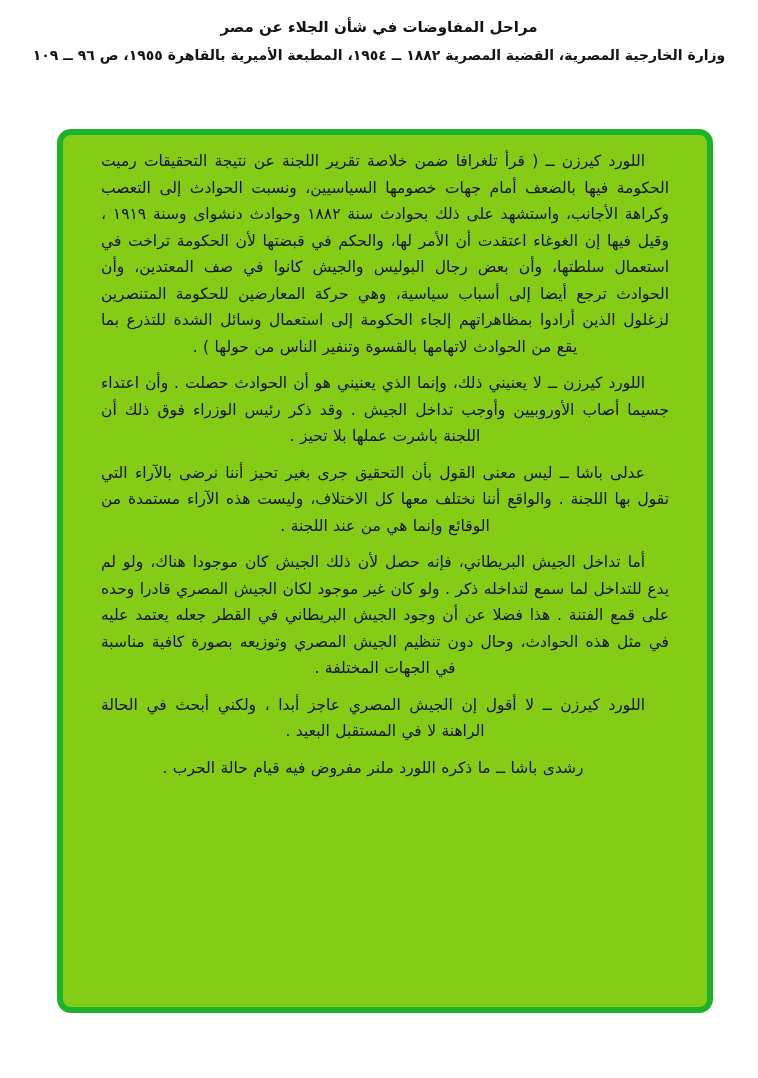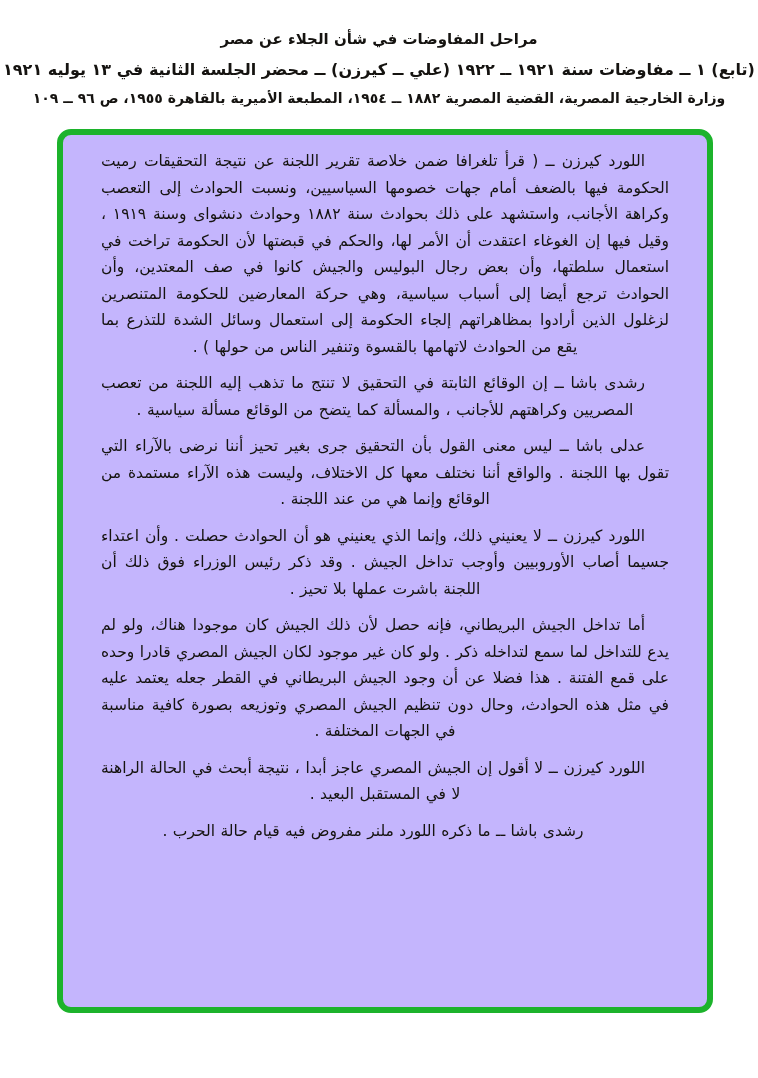--- a/index.html
+++ b/index.html
@@ -11,21 +11,21 @@
     width: 758px;
     height: 1078px;
     position: relative;
     font-family: "DejaVu Sans", sans-serif;
     color: #151310;
     overflow: hidden;
   }
   .header {
     direction: rtl;
     text-align: center;
-    padding-top: 30px;
+    padding-top: 18px;
   }
   .doc-title {
     font-size: 15px;
     font-weight: bold;
     letter-spacing: 0.3px;
   }
   .doc-subtitle {
     font-size: 16px;
     font-weight: bold;
     margin-top: 12px;
@@ -40,43 +40,41 @@
     left: 57px;
     top: 129px;
     width: 656px;
     height: 884px;
     box-sizing: border-box;
     border: 6px solid #1cb32b;
     border-radius: 14px;
     padding: 13px 38px 0 38px;
     direction: rtl;
     overflow: hidden;
-    background: #c4b5fd;
+    background: #84cc16;
   }
   .scan-frame p {
     margin: 0 0 10px 0;
     font-size: 15.5px;
     line-height: 26.5px;
     text-align: justify;
     text-align-last: center;
     text-indent: 24px;
     word-spacing: 0.5px;
     color: #15130f;
   }
 </style>
 </head>
 <body>
 
 <div class="header">
   <div class="doc-title">مراحل المفاوضات في شأن الجلاء عن مصر</div>
-  <div class="doc-subtitle">(تابع) ١ ــ مفاوضات سنة ١٩٢١ ــ ١٩٢٢ (علي ــ كيرزن) ــ محضر الجلسة الثانية في ١٣ يوليه ١٩٢١</div>
   <div class="doc-source">وزارة الخارجية المصرية، القضية المصرية ١٨٨٢ ــ ١٩٥٤، المطبعة الأميرية بالقاهرة ١٩٥٥، ص ٩٦ ــ ١٠٩</div>
 </div>
 
 <div class="scan-frame">
   <p>اللورد كيرزن ــ ( قرأ تلغرافا ضمن خلاصة تقرير اللجنة عن نتيجة التحقيقات رميت الحكومة فيها بالضعف أمام جهات خصومها السياسيين، ونسبت الحوادث إلى التعصب وكراهة الأجانب، واستشهد على ذلك بحوادث سنة ١٨٨٢ وحوادث دنشواى وسنة ١٩١٩ ، وقيل فيها إن الغوغاء اعتقدت أن الأمر لها، والحكم في قبضتها لأن الحكومة تراخت في استعمال سلطتها، وأن بعض رجال البوليس والجيش كانوا في صف المعتدين، وأن الحوادث ترجع أيضا إلى أسباب سياسية، وهي حركة المعارضين للحكومة المتنصرين لزغلول الذين أرادوا بمظاهراتهم إلجاء الحكومة إلى استعمال وسائل الشدة للتذرع بما يقع من الحوادث لاتهامها بالقسوة وتنفير الناس من حولها ) .</p>
-  <p>رشدى باشا ــ إن الوقائع الثابتة في التحقيق لا تنتج ما تذهب إليه اللجنة من تعصب المصريين وكراهتهم للأجانب ، والمسألة كما يتضح من الوقائع مسألة سياسية .</p>
+  <p>اللورد كيرزن ــ لا يعنيني ذلك، وإنما الذي يعنيني هو أن الحوادث حصلت . وأن اعتداء جسيما أصاب الأوروبيين وأوجب تداخل الجيش . وقد ذكر رئيس الوزراء فوق ذلك أن اللجنة باشرت عملها بلا تحيز .</p>
   <p>عدلى باشا ــ ليس معنى القول بأن التحقيق جرى بغير تحيز أننا نرضى بالآراء التي تقول بها اللجنة . والواقع أننا نختلف معها كل الاختلاف، وليست هذه الآراء مستمدة من الوقائع وإنما هي من عند اللجنة .</p>
-  <p>اللورد كيرزن ــ لا يعنيني ذلك، وإنما الذي يعنيني هو أن الحوادث حصلت . وأن اعتداء جسيما أصاب الأوروبيين وأوجب تداخل الجيش . وقد ذكر رئيس الوزراء فوق ذلك أن اللجنة باشرت عملها بلا تحيز .</p>
   <p>أما تداخل الجيش البريطاني، فإنه حصل لأن ذلك الجيش كان موجودا هناك، ولو لم يدع للتداخل لما سمع لتداخله ذكر . ولو كان غير موجود لكان الجيش المصري قادرا وحده على قمع الفتنة . هذا فضلا عن أن وجود الجيش البريطاني في القطر جعله يعتمد عليه في مثل هذه الحوادث، وحال دون تنظيم الجيش المصري وتوزيعه بصورة كافية مناسبة في الجهات المختلفة .</p>
-  <p>اللورد كيرزن ــ لا أقول إن الجيش المصري عاجز أبدا ، نتيجة أبحث في الحالة الراهنة لا في المستقبل البعيد .</p>
+  <p>اللورد كيرزن ــ لا أقول إن الجيش المصري عاجز أبدا ، ولكني أبحث في الحالة الراهنة لا في المستقبل البعيد .</p>
   <p>رشدى باشا ــ ما ذكره اللورد ملنر مفروض فيه قيام حالة الحرب .</p>
 </div>
 
 </body></html>

